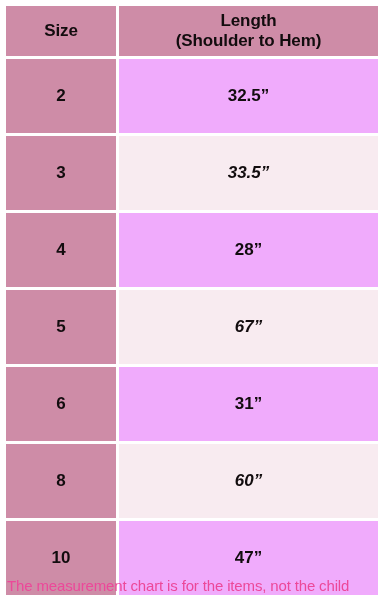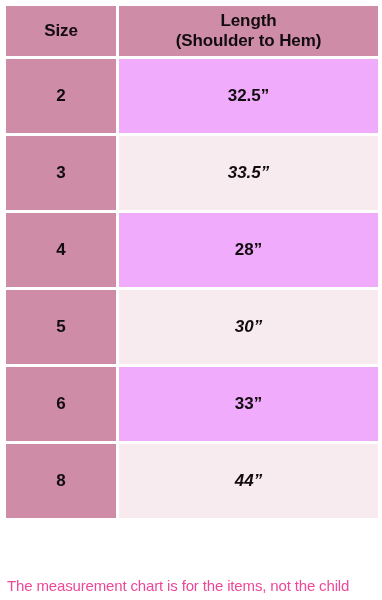--- a/index.html
+++ b/index.html
@@ -118,28 +118,32 @@
       <tr class="body-row">
         <td class="cell-size">3</td>
         <td class="cell-length-light">33.5”</td>
       </tr>
       <tr class="body-row">
         <td class="cell-size">4</td>
         <td class="cell-length-dark">28”</td>
       </tr>
       <tr class="body-row">
         <td class="cell-size">5</td>
-        <td class="cell-length-light">30”</td>
+        <td class="cell-length-light">67”</td>
       </tr>
       <tr class="body-row">
         <td class="cell-size">6</td>
-        <td class="cell-length-dark">33”</td>
+        <td class="cell-length-dark">31”</td>
       </tr>
       <tr class="body-row">
         <td class="cell-size">8</td>
-        <td class="cell-length-light">44”</td>
+        <td class="cell-length-light">60”</td>
+      </tr>
+      <tr class="body-row">
+        <td class="cell-size">10</td>
+        <td class="cell-length-dark">47”</td>
       </tr>
     </tbody>
   </table>
 
   <div class="footnote">The measurement chart is for the items, not the child</div>
 
 </div>
 
 </body></html>

